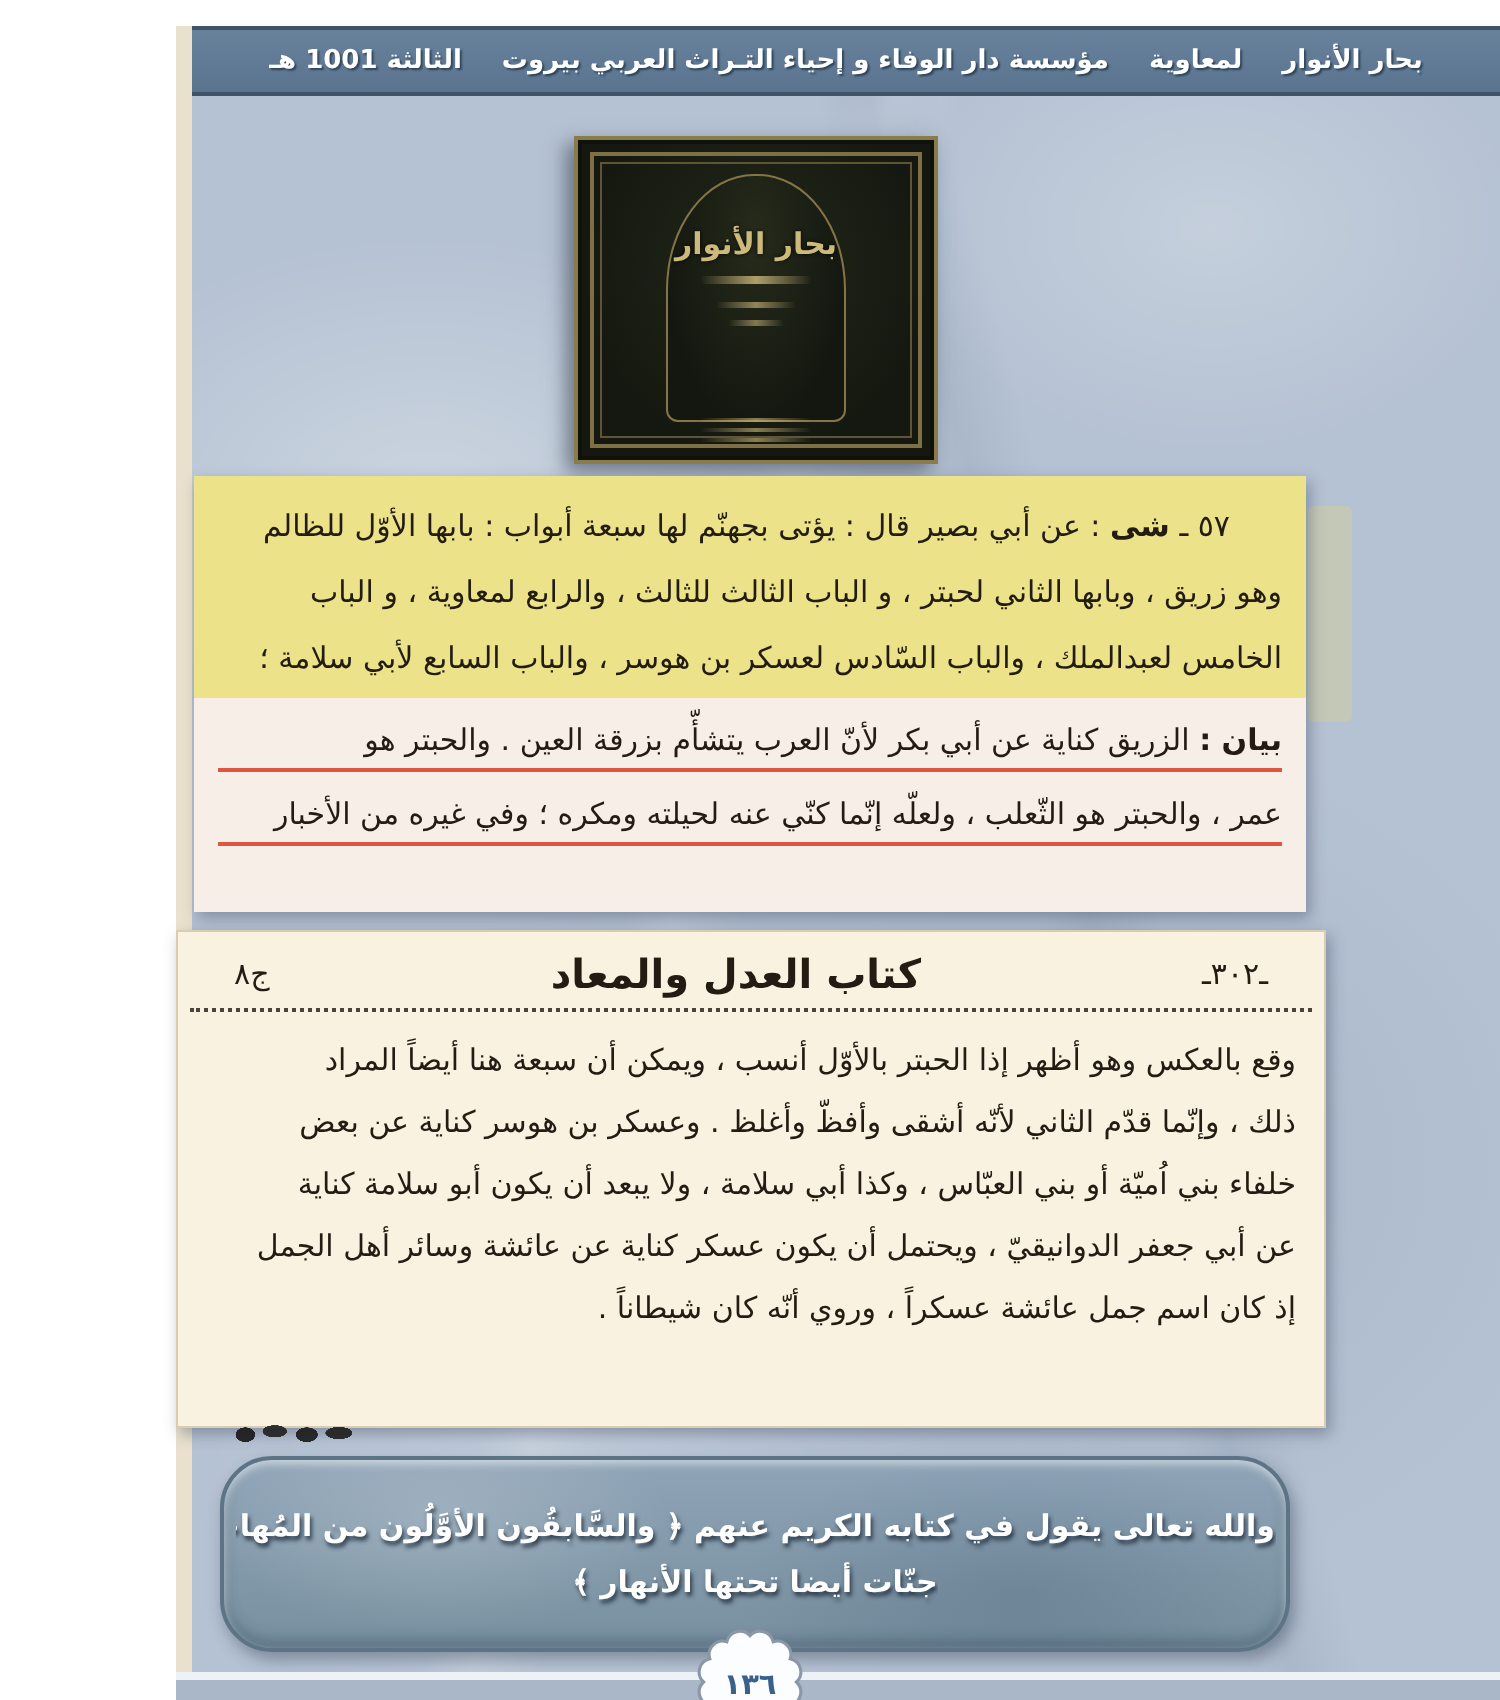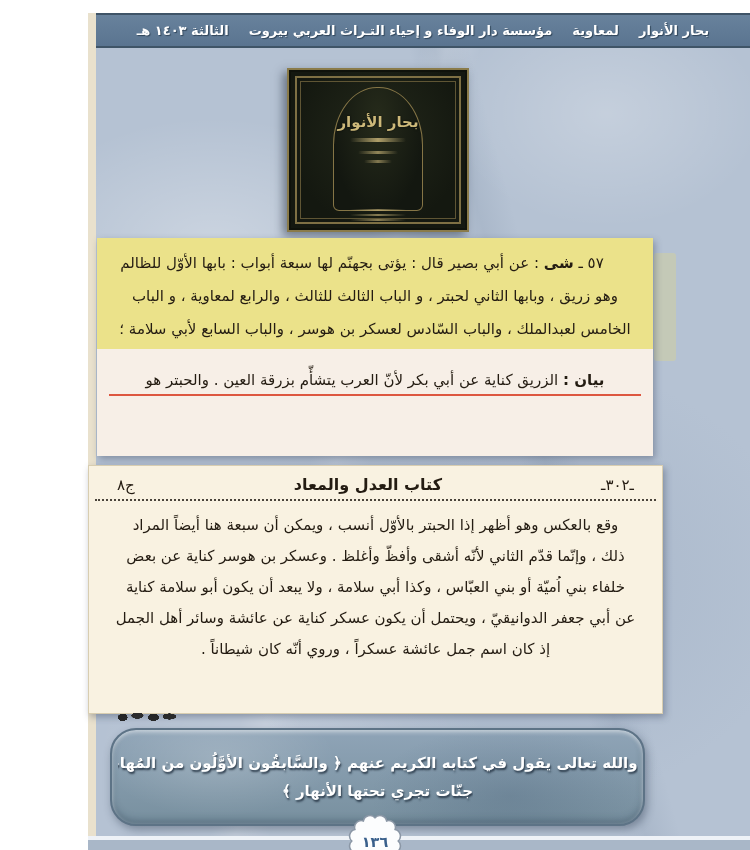--- a/index.html
+++ b/index.html
@@ -47,39 +47,39 @@
     border-radius:44px 44px 6px 6px / 58px 58px 6px 6px;
     background:radial-gradient(ellipse at 50% 26%, #262b1b, #131710 75%);
   }
   .book-title{color:#cdb97a;font-size:15px;font-weight:bold;text-align:center;margin-top:25px;direction:rtl;text-shadow:0 0 2px rgba(0,0,0,.8);}
   .gold-bar{height:4px;margin:7px 16px 0;border-radius:2px;background:linear-gradient(90deg, transparent, rgba(200,180,120,.85), transparent);}
   .gold-bar.s2{margin:9px 24px 0;height:3px;opacity:.8;}
   .gold-bar.s3{margin:6px 30px 0;height:3px;opacity:.7;}
   .book-colophon{position:absolute;bottom:9px;left:50%;transform:translateX(-50%);width:64px;}
   .book-colophon .gold-bar{margin:3px 4px 0;height:2px;opacity:.75;}
   
-  .ln{direction:rtl;font-size:15px;line-height:33px;color:#241c12;white-space:nowrap;overflow:hidden;text-align:center;}
+  .ln{direction:rtl;font-size:15px;line-height:33px;color:#241c12;white-space:nowrap;overflow:hidden;}
   .b{font-weight:bold;}
   .scan1{
     position:absolute;left:1px;top:225px;width:556px;height:218px;
     background:#f7efe7;box-shadow:2px 3px 7px rgba(55,65,90,.4);
   }
   .hl{background:#ebe28a;padding:9px 12px 3px;}
   .hl .first{padding-right:26px;}
-  .bayan{padding:13px 12px 2px;}
+  .bayan{padding:3px 12px 2px;}
   .bayan .ln{position:relative;line-height:37px;}
   .bayan .ln::after{content:"";position:absolute;left:0;right:0;bottom:3px;height:2px;background:#dd5740;}
   .ghost{position:absolute;left:558px;top:240px;width:22px;height:108px;background:#ddd48e;opacity:.4;border-radius:3px;}
   .scan2{
     position:absolute;left:-8px;top:452px;width:573px;height:247px;
     background:#f9f2e1;border:1px solid #d8cdb0;
     box-shadow:2px 3px 7px rgba(55,65,90,.4);
   }
   .s2head{display:flex;direction:rtl;justify-content:space-between;align-items:center;padding:9px 28px 2px;font-size:15px;color:#241c12;}
-  .s2title{font-weight:bold;font-size:16px;}
+  .s2title{font-weight:bold;font-size:20px;}
   .dotted{margin:3px 6px 0;border-bottom:2px dotted #4a443a;}
   .s2body{padding:9px 14px 0;}
   .s2body .ln{line-height:31px;}
   .redline{border-bottom:2px solid #dd5740;padding-bottom:13px;}
   .scanmark{
     position:absolute;left:19px;top:695px;width:64px;height:17px;opacity:.92;
     background:
       radial-gradient(ellipse 8px 6px at 12% 55%, #1a1a1a 60%, transparent 62%),
       radial-gradient(ellipse 10px 5px at 35% 45%, #222 60%, transparent 62%),
       radial-gradient(ellipse 9px 6px at 60% 55%, #1c1c1c 60%, transparent 62%),
@@ -108,21 +108,21 @@
 </style>
 </head>
 <body>
 
 <div class="page">
 
   <div class="header-bar">
     <span>بحار الأنوار</span>
     <span>لمعاوية</span>
     <span>مؤسسة دار الوفاء و إحياء التـراث العربي  بيروت</span>
-    <span>الثالثة ١٤٠٣ هـ</span>
+    <span>الثالثة 1001 هـ</span>
   </div>
 
   <div class="book">
     <div class="book-frame"></div>
     <div class="book-frame2"></div>
     <div class="book-arch">
       <div class="book-title">بحار الأنوار</div>
       <div class="gold-bar"></div>
       <div class="gold-bar s2"></div>
       <div class="gold-bar s3"></div>
@@ -137,20 +137,21 @@
   <div class="ghost"></div>
 
   <div class="scan1">
     <div class="hl">
       <div class="ln first"><span>٥٧ ـ </span><span class="b">شى</span><span> : عن أبي بصير قال : يؤتى بجهنّم لها سبعة أبواب : بابها الأوّل للظالم</span></div>
       <div class="ln">وهو زريق ، وبابها الثاني لحبتر ، و الباب الثالث للثالث ، والرابع لمعاوية ، و الباب</div>
       <div class="ln">الخامس لعبدالملك ، والباب السّادس لعسكر بن هوسر ، والباب السابع لأبي سلامة ؛</div>
     </div>
     <div class="bayan">
       <div class="ln"><span class="b">بيان :</span><span> الزريق كناية عن أبي بكر لأنّ العرب يتشأّم بزرقة العين .  والحبتر هو</span></div>
+      <div class="ln">عمر ، والحبتر هو الثّعلب ، ولعلّه إنّما كنّي عنه لحيلته ومكره ؛ وفي غيره من الأخبار</div>
     </div>
   </div>
 
   <div class="scan2">
     <div class="s2head">
       <span>ـ٣٠٢ـ</span>
       <span class="s2title">كتاب العدل والمعاد</span>
       <span>ج٨</span>
     </div>
     <div class="dotted"></div>
@@ -160,21 +161,21 @@
       <div class="ln">خلفاء بني اُميّة أو بني العبّاس ، وكذا أبي سلامة ، ولا يبعد أن يكون أبو سلامة كناية</div>
       <div class="ln"><span>عن أبي جعفر الدوانيقيّ ، </span><span class="redline">ويحتمل أن يكون عسكر كناية عن عائشة وسائر أهل الجمل</span></div>
       <div class="ln"><span class="redline">إذ كان اسم جمل عائشة عسكراً ، وروي أنّه كان شيطاناً .</span></div>
     </div>
   </div>
 
   <div class="scanmark"></div>
 
   <div class="banner">
     <div class="bln">والله تعالى يقول في كتابه الكريم عنهم ﴿ والسَّابقُون الأوَّلُون من المُهاجرين</div>
-    <div class="bln">جنّات تجري تحتها الأنهار ﴾</div>
+    <div class="bln">جنّات أيضا تحتها الأنهار ﴾</div>
   </div>
 
   <div class="strip-light"></div>
   <div class="strip-dark"></div>
 
   <div class="badge">
     <svg width="58" height="58" viewBox="0 0 60 60">
       <path d="M54,30 A7,7 0 0 1 50.8,42 A7,7 0 0 1 42,50.8 A7,7 0 0 1 30,54 A7,7 0 0 1 18,50.8 A7,7 0 0 1 9.2,42 A7,7 0 0 1 6,30 A7,7 0 0 1 9.2,18 A7,7 0 0 1 18,9.2 A7,7 0 0 1 30,6 A7,7 0 0 1 42,9.2 A7,7 0 0 1 50.8,18 A7,7 0 0 1 54,30 Z" fill="#fcfdfe" stroke="#8b97a6" stroke-width="1.6"></path>
       <text x="30" y="36" text-anchor="middle" font-size="15" font-weight="bold" fill="#3a608c">١٣٦</text>
     </svg>

